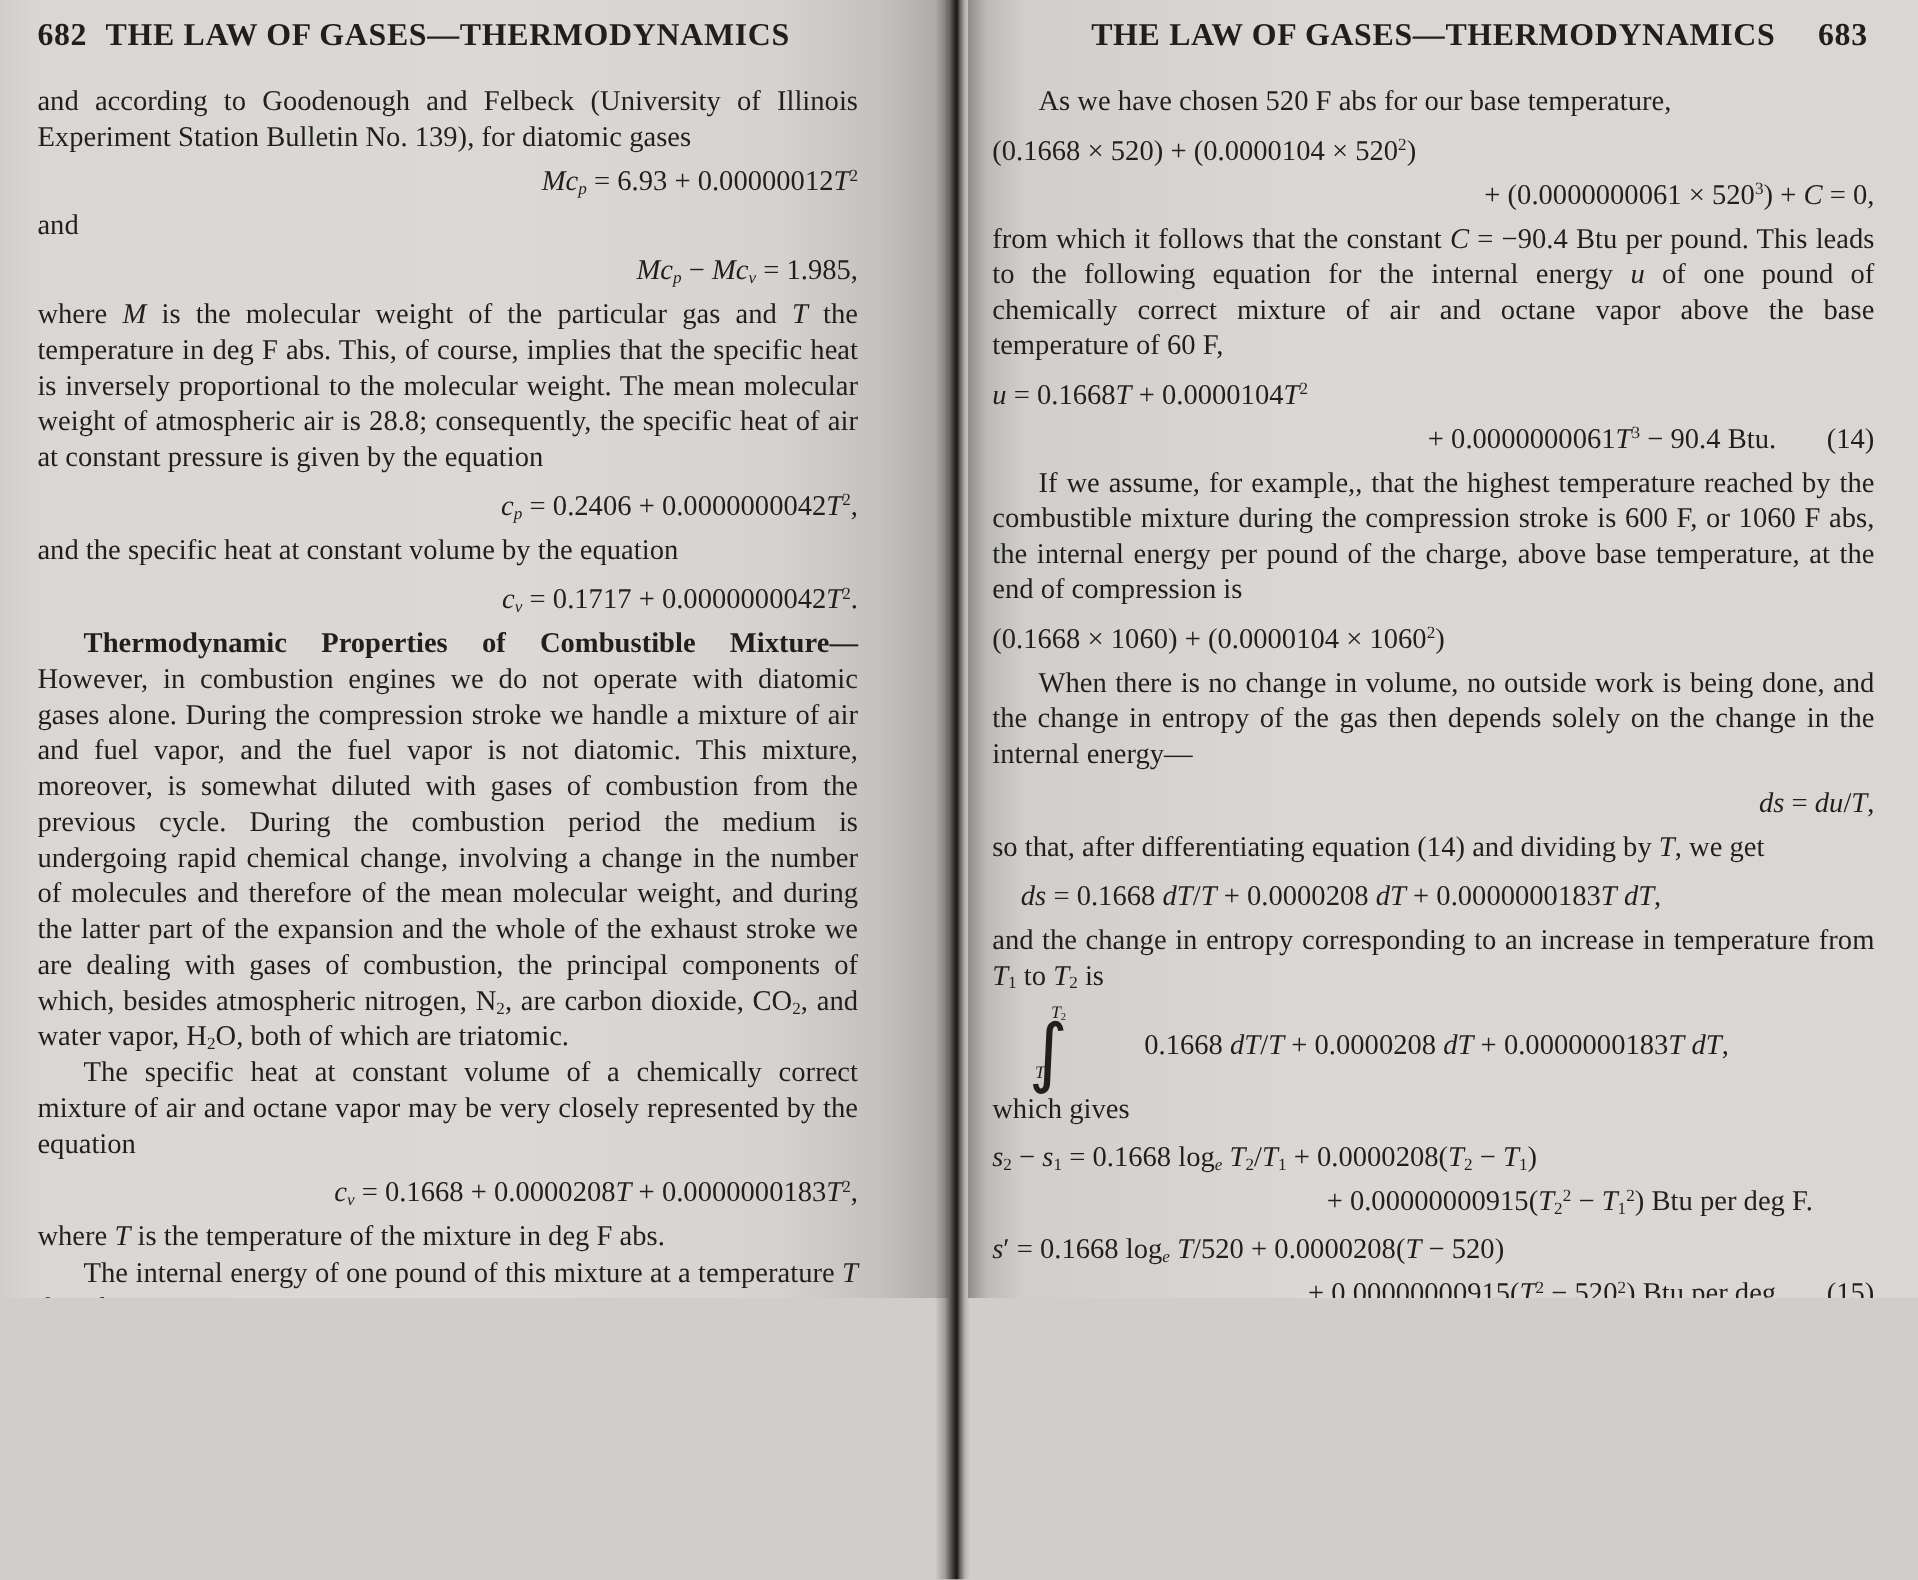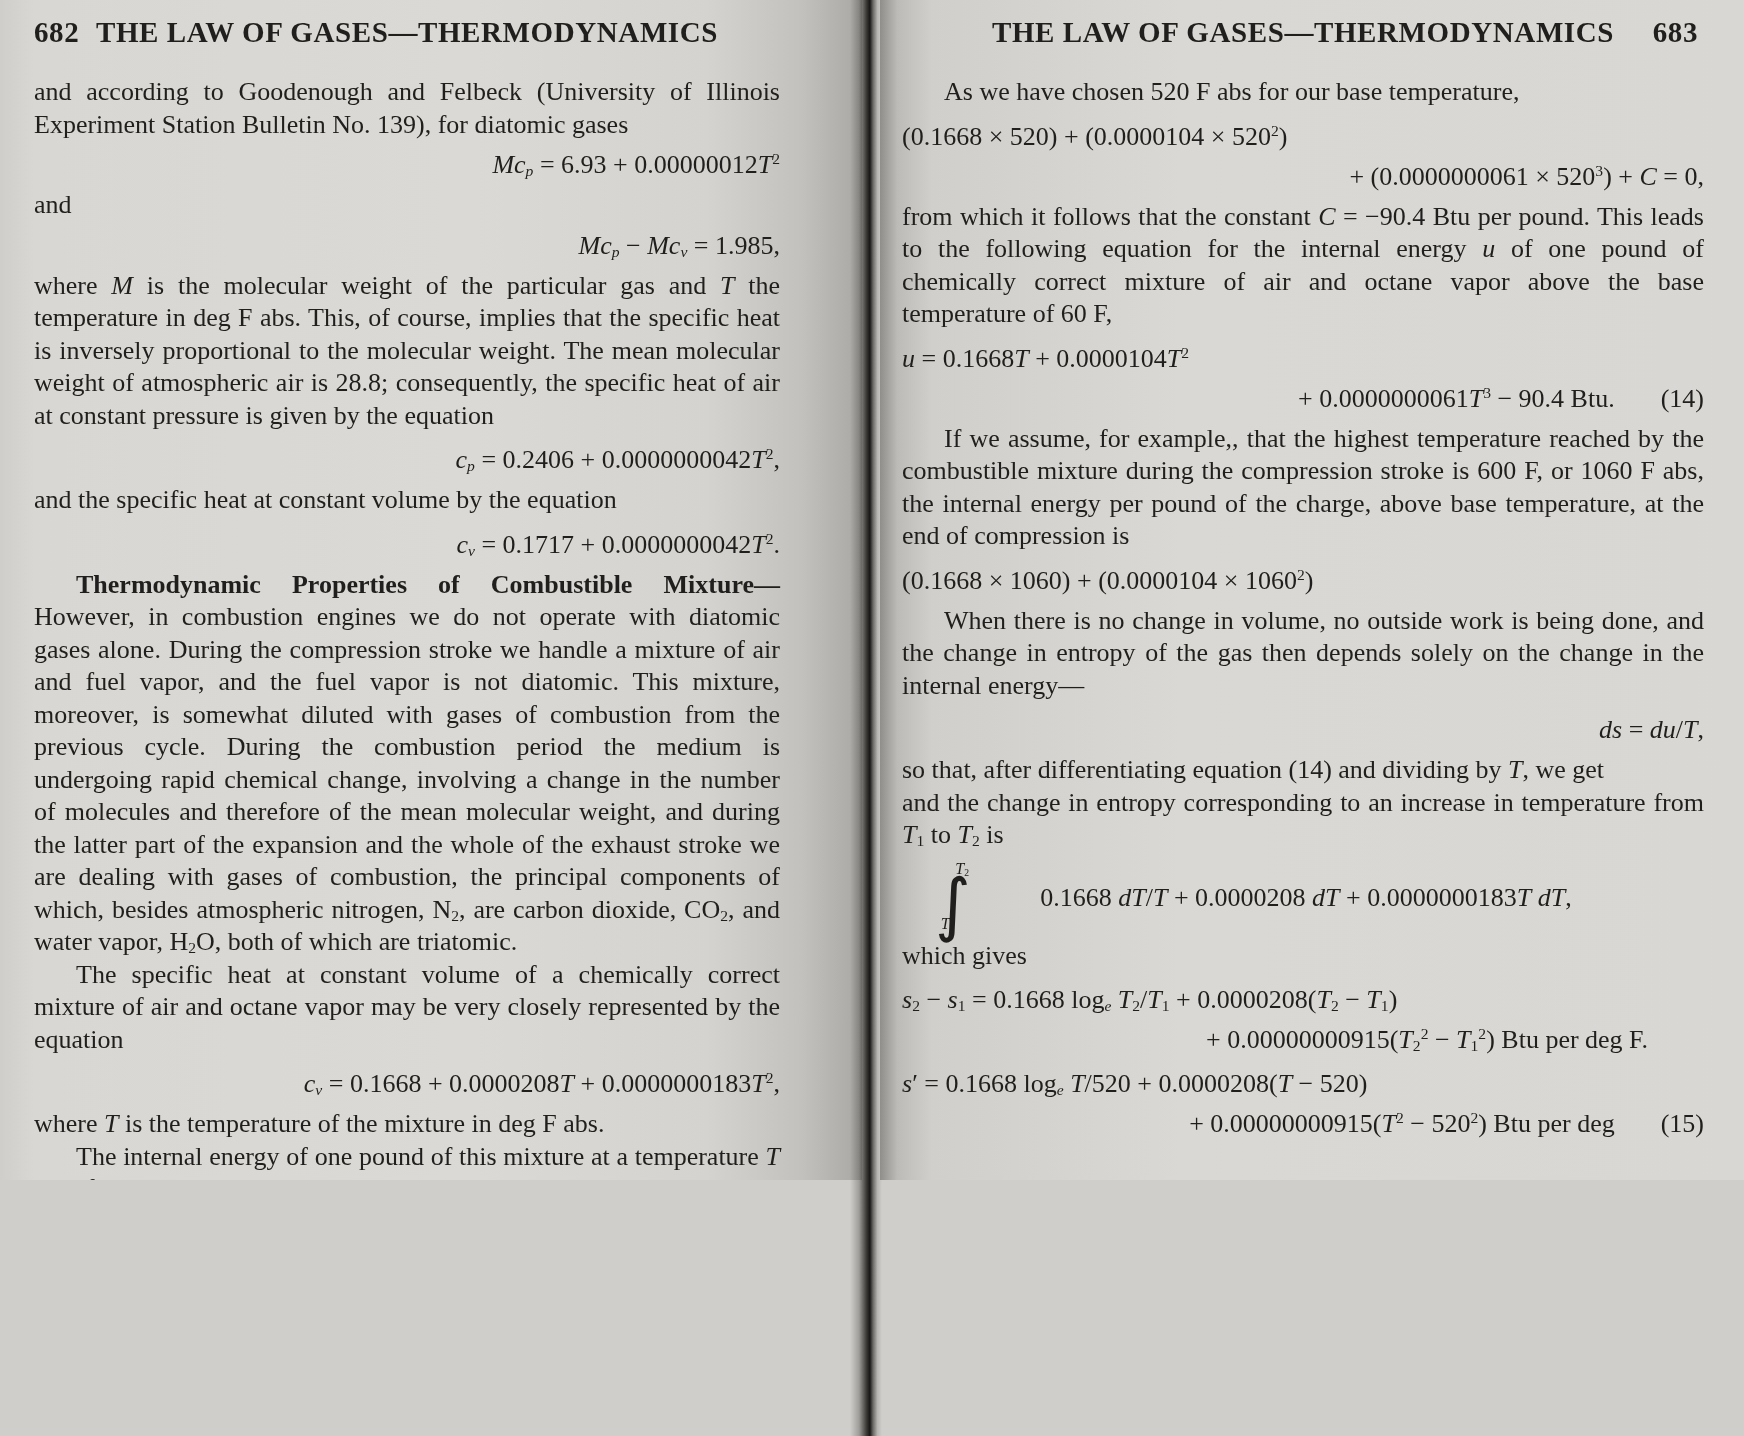--- a/index.html
+++ b/index.html
@@ -80,20 +80,21 @@
     <div class="eq l mt1">(0.1668 × 520) + (0.0000104 × 520<sup>2</sup>)</div>
     <div class="eq r">+ (0.0000000061 × 520<sup>3</sup>) + <i>C</i> = 0,</div>
     <p class="body">from which it follows that the constant <i>C</i> = −90.4 Btu per pound. This leads to the following equation for the internal energy <i>u</i> of one pound of chemically correct mixture of air and octane vapor above the base temperature of 60 F,</p>
     <div class="eq l mt1"><i>u</i> = 0.1668<i>T</i> + 0.0000104<i>T</i><sup>2</sup></div>
     <div class="eq r"><span>+ 0.0000000061<i>T</i><sup>3</sup> − 90.4 Btu.</span><span class="eqnum">(14)</span></div>
     <p class="body ind">If we assume, for example,, that the highest temperature reached by the combustible mixture during the compression stroke is 600 F, or 1060 F abs, the internal energy per pound of the charge, above base temperature, at the end of compression is</p>
     <div class="eq l mt1">(0.1668 × 1060) + (0.0000104 × 1060<sup>2</sup>)</div>
     <p class="body ind">When there is no change in volume, no outside work is being done, and the change in entropy of the gas then depends solely on the change in the internal energy—</p>
     <div class="eq c mt1"><i>ds</i> = <i>du</i>/<i>T</i>,</div>
     <p class="body">so that, after differentiating equation (14) and dividing by <i>T</i>, we get</p>
+    <div class="eq l eq-ds2 mt1"><i>ds</i> = 0.1668 <i>dT</i>/<i>T</i> + 0.0000208 <i>dT</i> + 0.0000000183<i>T</i> <i>dT</i>,</div>
     <p class="body">and the change in entropy corresponding to an increase in temperature from <i>T</i><sub>1</sub> to <i>T</i><sub>2</sub> is</p>
     <div class="eq l eq-int"><span class="intlim"><span class="bigint">∫</span><span class="limt"><i>T</i><sub>2</sub></span><span class="limb"><i>T</i><sub>1</sub></span></span> 0.1668 <i>dT</i>/<i>T</i> + 0.0000208 <i>dT</i> + 0.0000000183<i>T</i> <i>dT</i>,</div>
     <p class="body nj">which gives</p>
     <div class="eq l mt1"><i>s</i><sub>2</sub> − <i>s</i><sub>1</sub> = 0.1668 log<sub><i>e</i></sub> <i>T</i><sub>2</sub>/<i>T</i><sub>1</sub> + 0.0000208(<i>T</i><sub>2</sub> − <i>T</i><sub>1</sub>)</div>
     <div class="eq r eq-s2">+ 0.00000000915(<i>T</i><sub>2</sub><sup>2</sup> − <i>T</i><sub>1</sub><sup>2</sup>) Btu per deg F.</div>
     <div class="eq l mt1"><i>s</i>′ = 0.1668 log<sub><i>e</i></sub> <i>T</i>/520 + 0.0000208(<i>T</i> − 520)</div>
     <div class="eq r"><span>+ 0.00000000915(<i>T</i><sup>2</sup> − 520<sup>2</sup>) Btu per deg</span><span class="eqnum">(15)</span></div>
   </div>
 
 </div>

